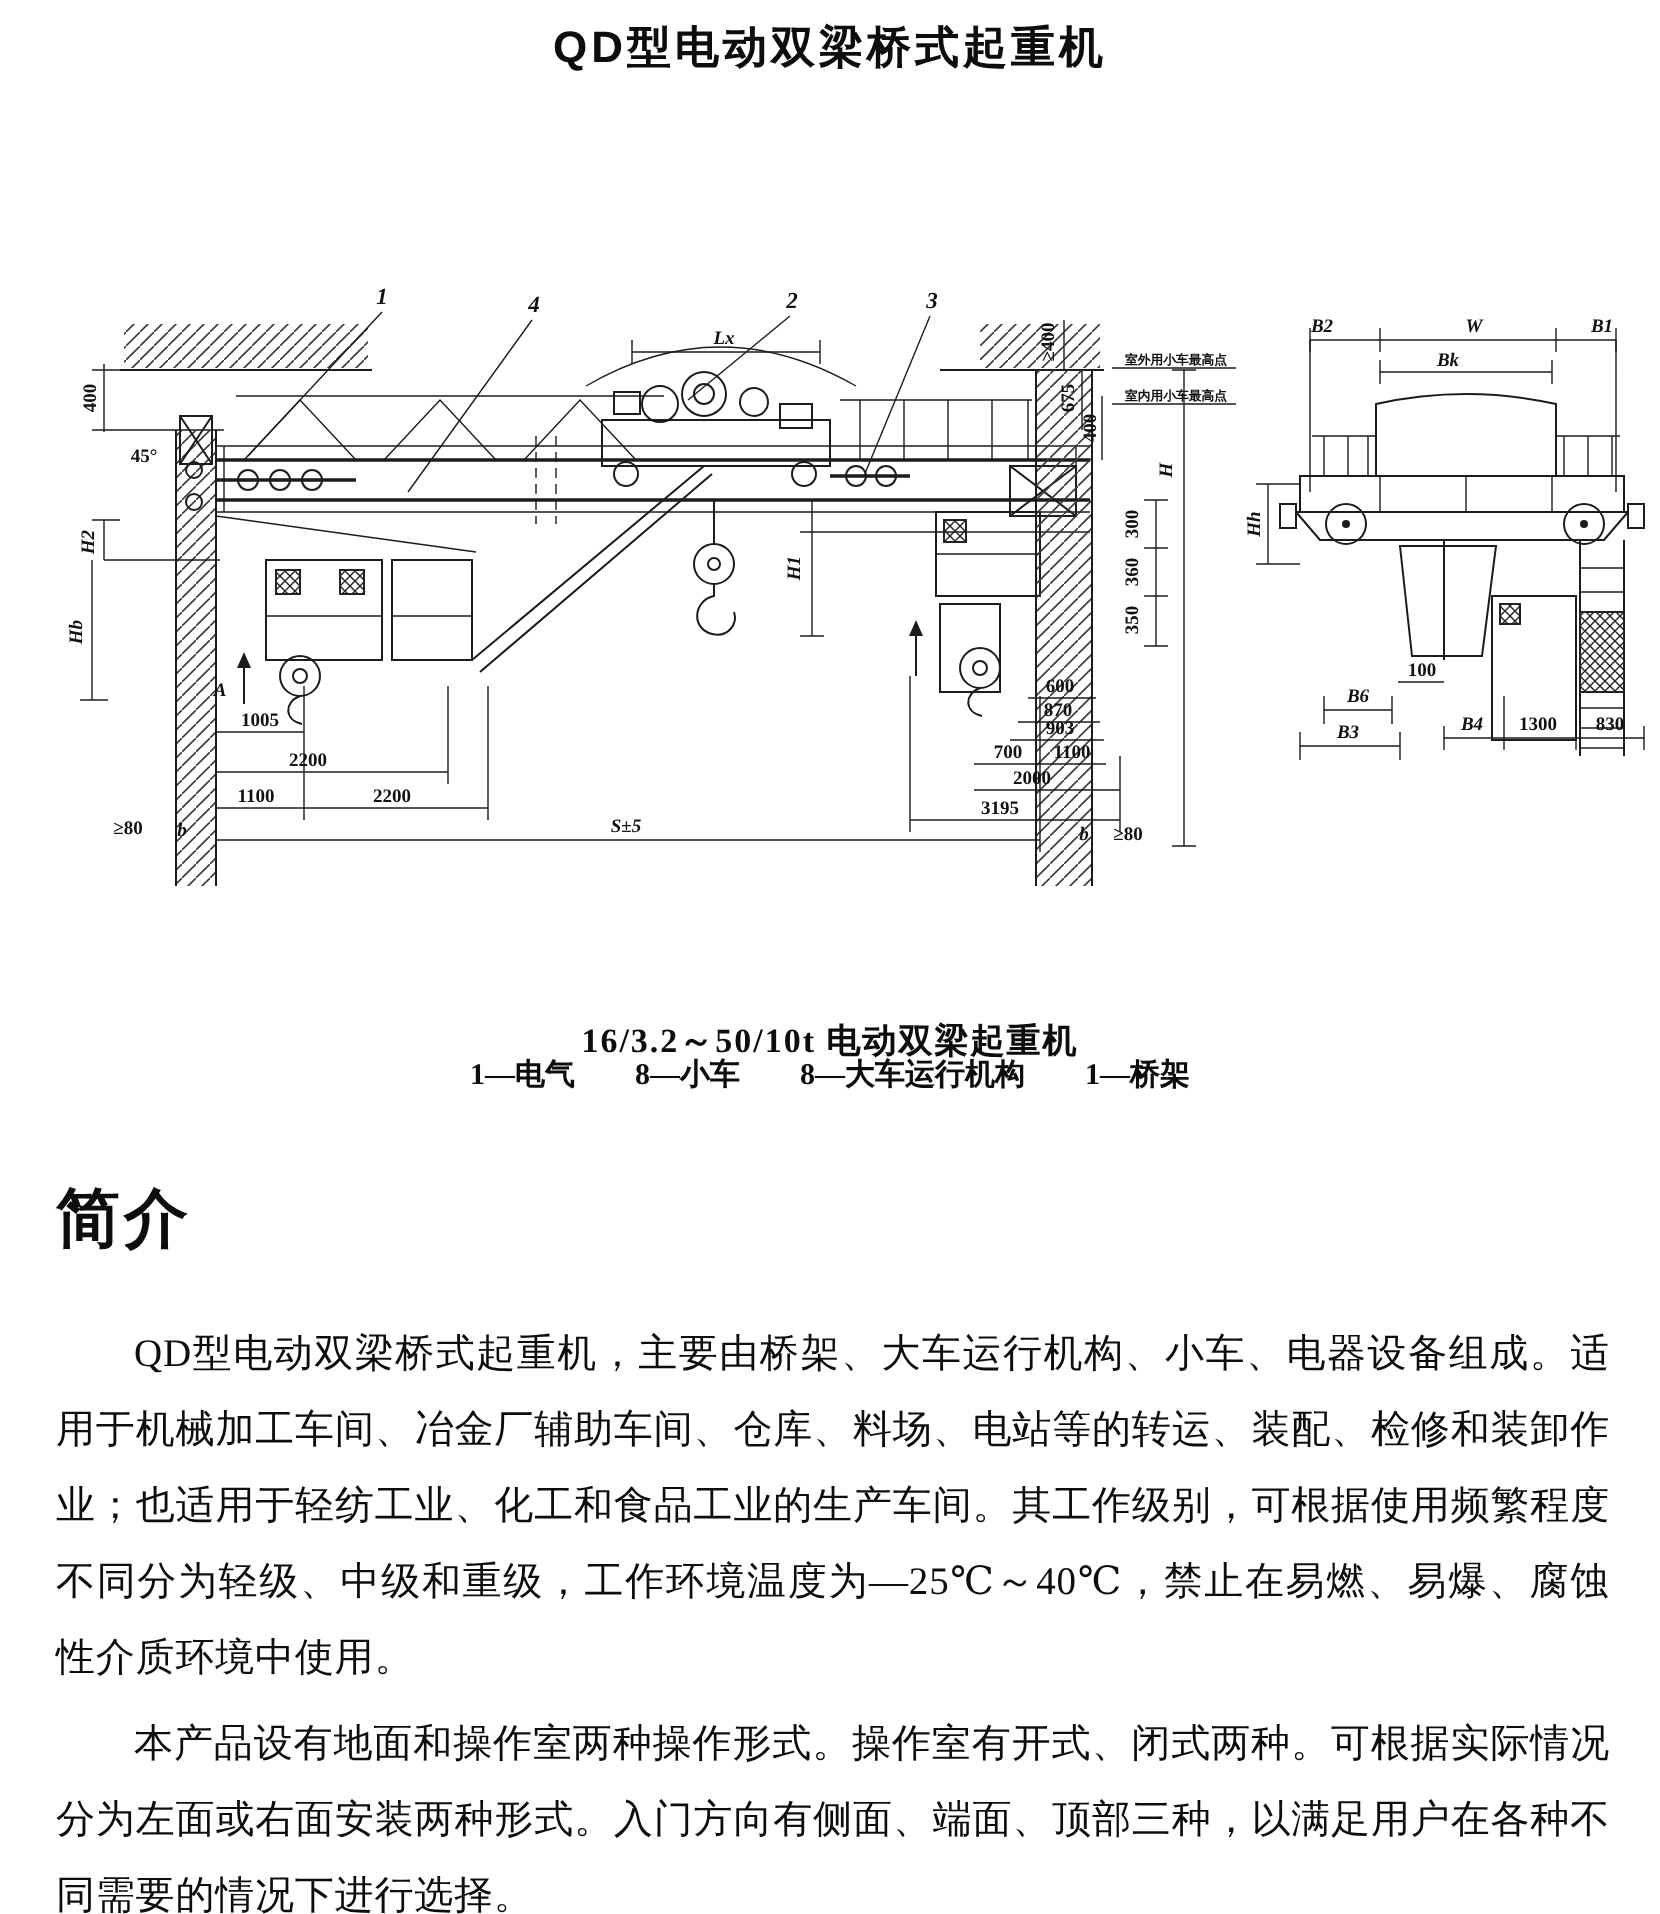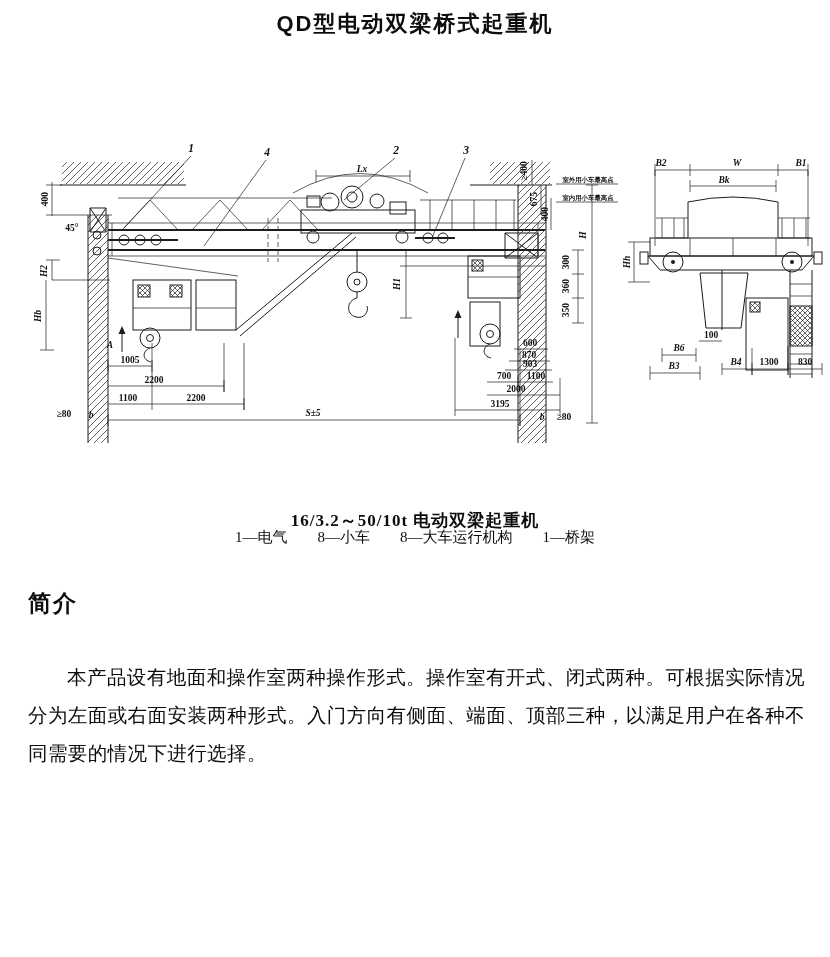--- a/index.html
+++ b/index.html
@@ -26,26 +26,26 @@
   .dimi{font-style:italic;}
   .callout{font-size:11.5px;font-style:italic;}
   .note{font-size:6.4px;font-weight:bold;letter-spacing:0;}
   .caption{
     position:absolute;top:469px;left:0;width:100%;text-align:center;
     font-size:17px;font-weight:bold;letter-spacing:1px;margin-top:40px;
   }
   .legend{
     position:absolute;top:528px;left:0;width:100%;
     display:flex;justify-content:center;gap:30px;
-    font-size:15px;font-weight:normal;text-align:center;
+    font-size:15px;font-weight:bold;text-align:center;
   }
   .section-heading{
     position:absolute;top:588px;left:28px;
     font-family:"Liberation Sans","DejaVu Sans",sans-serif;
-    font-size:23px;font-weight:bold;letter-spacing:2px;
+    font-size:32px;font-weight:bold;letter-spacing:2px;
   }
   .body-text{
     position:absolute;top:659px;left:28px;width:777px;
     font-size:19.5px;line-height:38px;
     text-align:justify;text-justify:inter-character;
     letter-spacing:0.4px;
   }
   .body-text p{margin:0;text-indent:2em;}
   .body-text p + p{margin-top:5px;}
 </style>
@@ -254,14 +254,15 @@
 <div class="legend">
   <span>1—电气</span>
   <span>8—小车</span>
   <span>8—大车运行机构</span>
   <span>1—桥架</span>
 </div>
 
 <div class="section-heading">简介</div>
 
 <div class="body-text">
+  <p>QD型电动双梁桥式起重机，主要由桥架、大车运行机构、小车、电器设备组成。适用于机械加工车间、冶金厂辅助车间、仓库、料场、电站等的转运、装配、检修和装卸作业；也适用于轻纺工业、化工和食品工业的生产车间。其工作级别，可根据使用频繁程度不同分为轻级、中级和重级，工作环境温度为—25℃～40℃，禁止在易燃、易爆、腐蚀性介质环境中使用。</p>
   <p>本产品设有地面和操作室两种操作形式。操作室有开式、闭式两种。可根据实际情况分为左面或右面安装两种形式。入门方向有侧面、端面、顶部三种，以满足用户在各种不同需要的情况下进行选择。</p>
 </div>
 
 </body></html>

